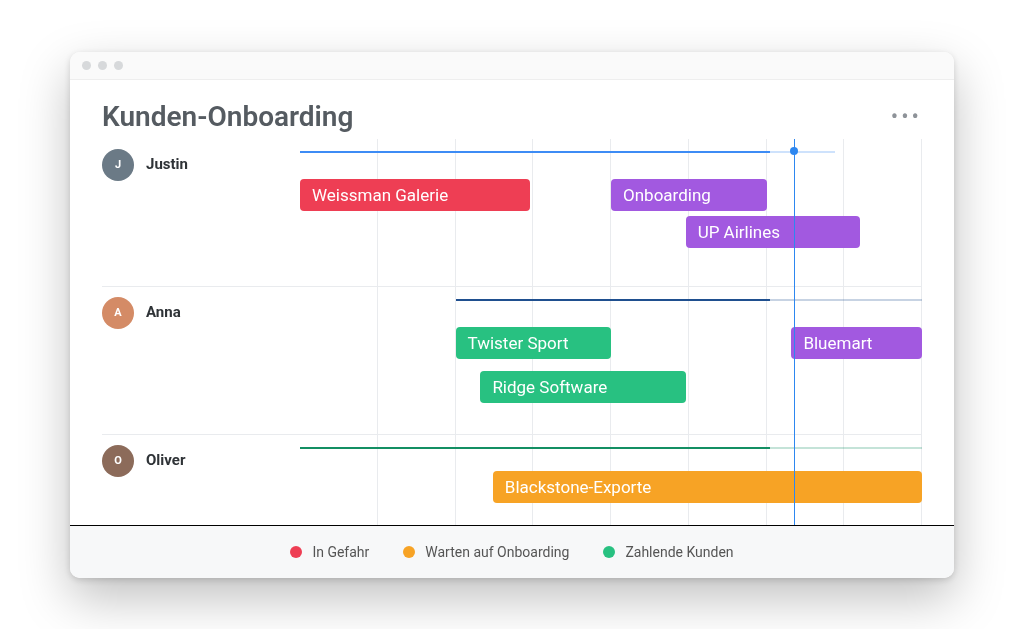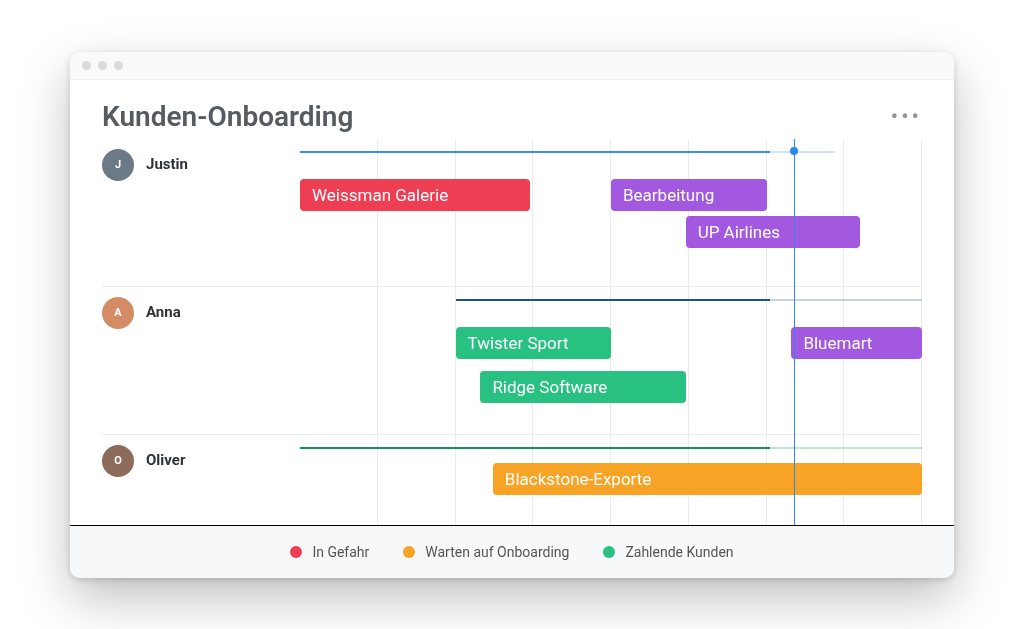--- a/index.html
+++ b/index.html
@@ -194,34 +194,34 @@
           <div></div>
           <div></div>
           <div></div>
           <div></div>
         </div>
       <div class="today-line" id="today" style="left: 75.5%;"></div>
     <div class="swim">
           <div class="bar-axis past a-blue" style="left: 0%; width: 75.5%;"></div>
           <div class="bar-axis future a-blue" style="left: 75.5%; width: 10.5%;"></div>
           <div class="task c-red" style="left: 0%; width: 37%; top: 40px;">Weissman Galerie</div>
-          <div class="task c-purple" style="left: 50%; width: 25%; top: 40px;">Bearbeitung</div>
+          <div class="task c-purple" style="left: 50%; width: 25%; top: 40px;">Onboarding</div>
           <div class="task c-purple" style="left: 62%; width: 28%; top: 77px;">UP Airlines</div>
         </div>
         <div class="swim">
           <div class="bar-axis past a-dark" style="left: 25%; width: 50.5%;"></div>
           <div class="bar-axis future a-dark" style="left: 75.5%; width: 24.5%;"></div>
           <div class="task c-green" style="left: 25%; width: 25%; top: 40px;">Twister Sport</div>
           <div class="task c-purple" style="left: 79%; width: 21%; top: 40px;">Bluemart</div>
           <div class="task c-green" style="left: 29%; width: 33%; top: 84px;">Ridge Software</div>
         </div>
         <div class="swim">
           <div class="bar-axis past a-green" style="left: 0%; width: 75.5%;"></div>
           <div class="bar-axis future a-green" style="left: 75.5%; width: 24.5%;"></div>
-          <div class="task c-orange" style="left: 31%; width: 69%; top: 28px;">Blackstone-Exporte</div>
+          <div class="task c-orange" style="left: 31%; width: 69%; top: 36px;">Blackstone-Exporte</div>
         </div>
       </div>
   </div>
 
   <div class="legend" id="legend">
       <div class="legend-item">
         <span class="legend-dot" style="background: rgb(238, 62, 84);"></span>
         <span>In Gefahr</span>
       </div>
       <div class="legend-item">

